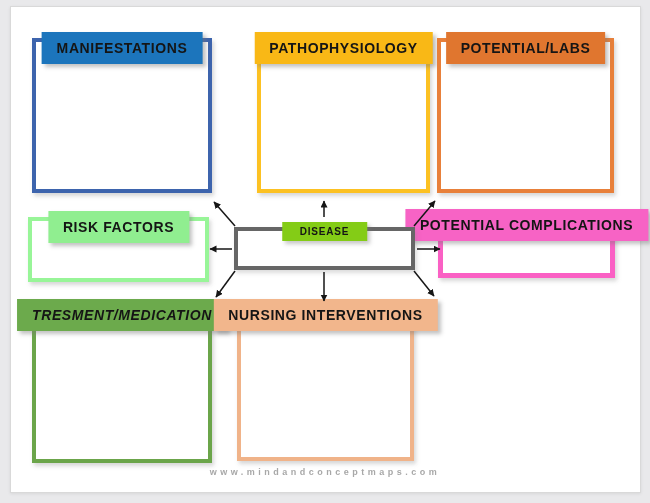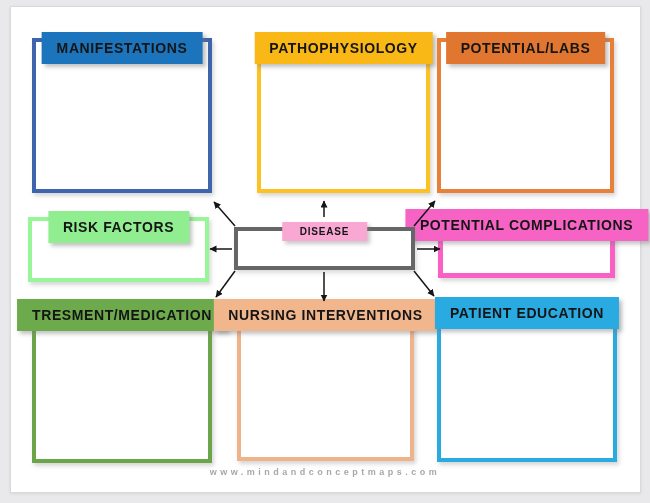--- a/index.html
+++ b/index.html
@@ -70,34 +70,31 @@
   </div>
 
   <div class="node node--risk" style="border-color: rgb(152, 245, 152);">
     <span class="node-header" style="background: rgb(144, 238, 144);">RISK FACTORS</span>
   </div>
 
   <div class="node node--complications" style="border-color: rgb(250, 96, 196);">
     <span class="node-header" style="background: rgb(247, 99, 197);">POTENTIAL COMPLICATIONS</span>
   </div>
 
-  <div class="node node--treatment" style="border-color: rgb(107, 165, 74);">
+  <div class="node node--treatment" style="border-color: rgb(107, 165, 74); font-style: italic;">
     <span class="node-header" style="background: rgb(108, 170, 76);">TRESMENT/MEDICATION</span>
   </div>
 
   <div class="node node--nursing" style="border-color: rgb(240, 179, 137);">
     <span class="node-header" style="background: rgb(242, 182, 140);">NURSING INTERVENTIONS</span>
   </div>
 
-  <div class="node node--education" style="border-color: rgb(41, 171, 226);">
-    <span class="node-header" style="background: rgb(41, 171, 226);">PATIENT EDUCATION</span>
-  </div>
 
   <div class="center-box" style="border-color: rgb(102, 102, 102);">
-    <span class="center-label" style="background: #f9a8d4;">DISEASE</span>
+    <span class="center-label" style="background: #84cc16;">DISEASE</span>
   </div>
 
   <svg class="arrows" width="650" height="503" viewBox="0 0 650 503">
     <defs>
       <marker id="ah" markerUnits="userSpaceOnUse" markerWidth="8" markerHeight="8" refX="6.5" refY="3.5" orient="auto">
         <path d="M0,0 L7,3.5 L0,7 Z" fill="#161616"></path>
       </marker>
     </defs>
     <g stroke="#161616" stroke-width="1.5" fill="none">
       <line x1="324" y1="217" x2="324" y2="201" marker-end="url(#ah)"></line>

